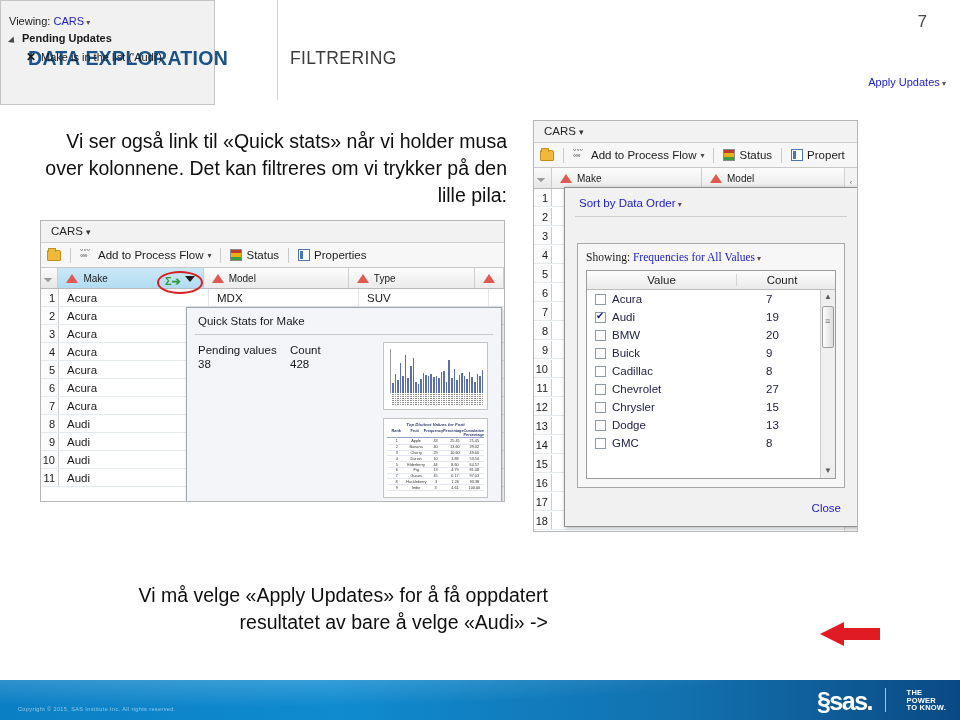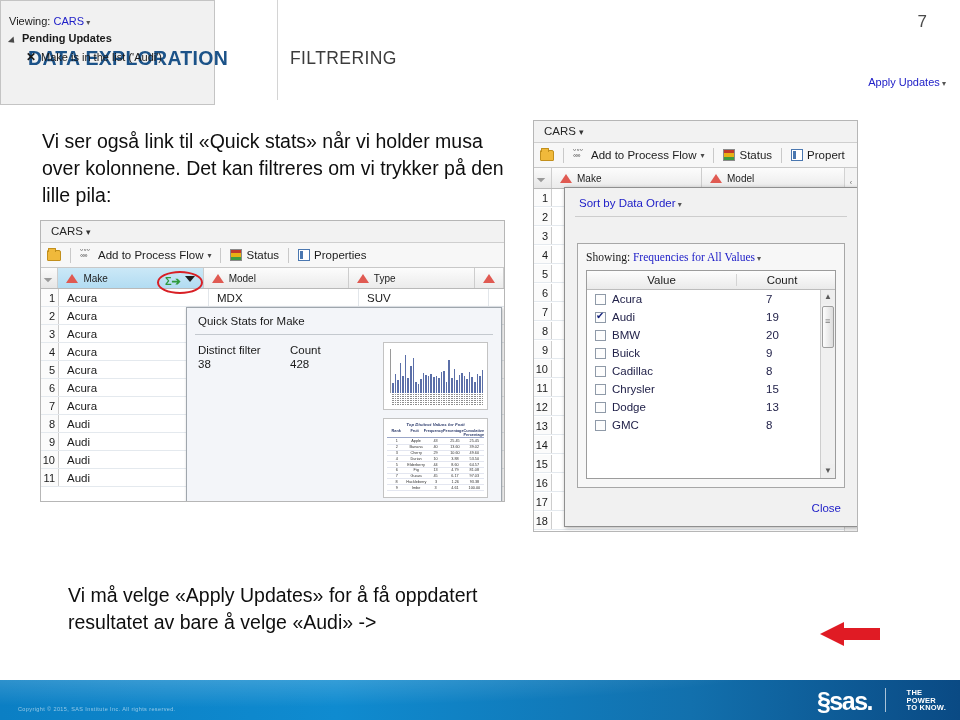--- a/index.html
+++ b/index.html
@@ -32,20 +32,21 @@
     font-size:17.5px; color:#3c3c3c; letter-spacing:0.4px;
   }
 
   
   .body-text {
     position:absolute;
     font-size:19.5px;
     color:#0f0f0f;
     line-height:27px;
     font-family:"Liberation Sans", sans-serif;
+    text-align:right;
   }
   #intro-text { left:42px; top:128px; width:465px; }
   #outro-text { left:68px; top:582px; width:480px; }
 
   
   .sas-panel {
     position:absolute;
     background:#ffffff;
     border:1px solid #b6b6b6;
     font-family:"Liberation Sans", sans-serif;
@@ -435,21 +436,21 @@
       <div class="row-cell" style="width:150px">Audi</div>
     </div>
   <div class="grid-row" style="top:248px">
       <div class="row-num">11</div>
       <div class="row-cell" style="width:150px">Audi</div>
     </div>
 
   <div id="quickstats">
     <div id="qs-title">Quick Stats for Make</div>
     <div id="qs-rule"></div>
-    <div class="qs-lab" style="left:11px; top:36px">Distinct filter</div>
+    <div class="qs-lab" style="left:11px; top:36px">Pending values</div>
     <div class="qs-val" style="left:11px; top:50px">38</div>
     <div class="qs-lab" style="left:103px; top:36px">Count</div>
     <div class="qs-val" style="left:103px; top:50px">428</div>
 
     <div id="qs-chart">
       <div id="qs-chart-yaxis"></div>
       <div id="qs-chart-bars">
         <i style="height:26%"></i>
           <i style="height:50%"></i>
           <i style="height:34%"></i>
@@ -738,20 +739,25 @@
             <span class="lbl">Buick</span>
             <span class="cnt">9</span>
           </div>
         <div class="vrow">
             <span class="chk"></span>
             <span class="lbl">Cadillac</span>
             <span class="cnt">8</span>
           </div>
         <div class="vrow">
             <span class="chk"></span>
+            <span class="lbl">Chevrolet</span>
+            <span class="cnt">27</span>
+          </div>
+        <div class="vrow">
+            <span class="chk"></span>
             <span class="lbl">Chrysler</span>
             <span class="cnt">15</span>
           </div>
         <div class="vrow">
             <span class="chk"></span>
             <span class="lbl">Dodge</span>
             <span class="cnt">13</span>
           </div>
         <div class="vrow">
             <span class="chk"></span>

